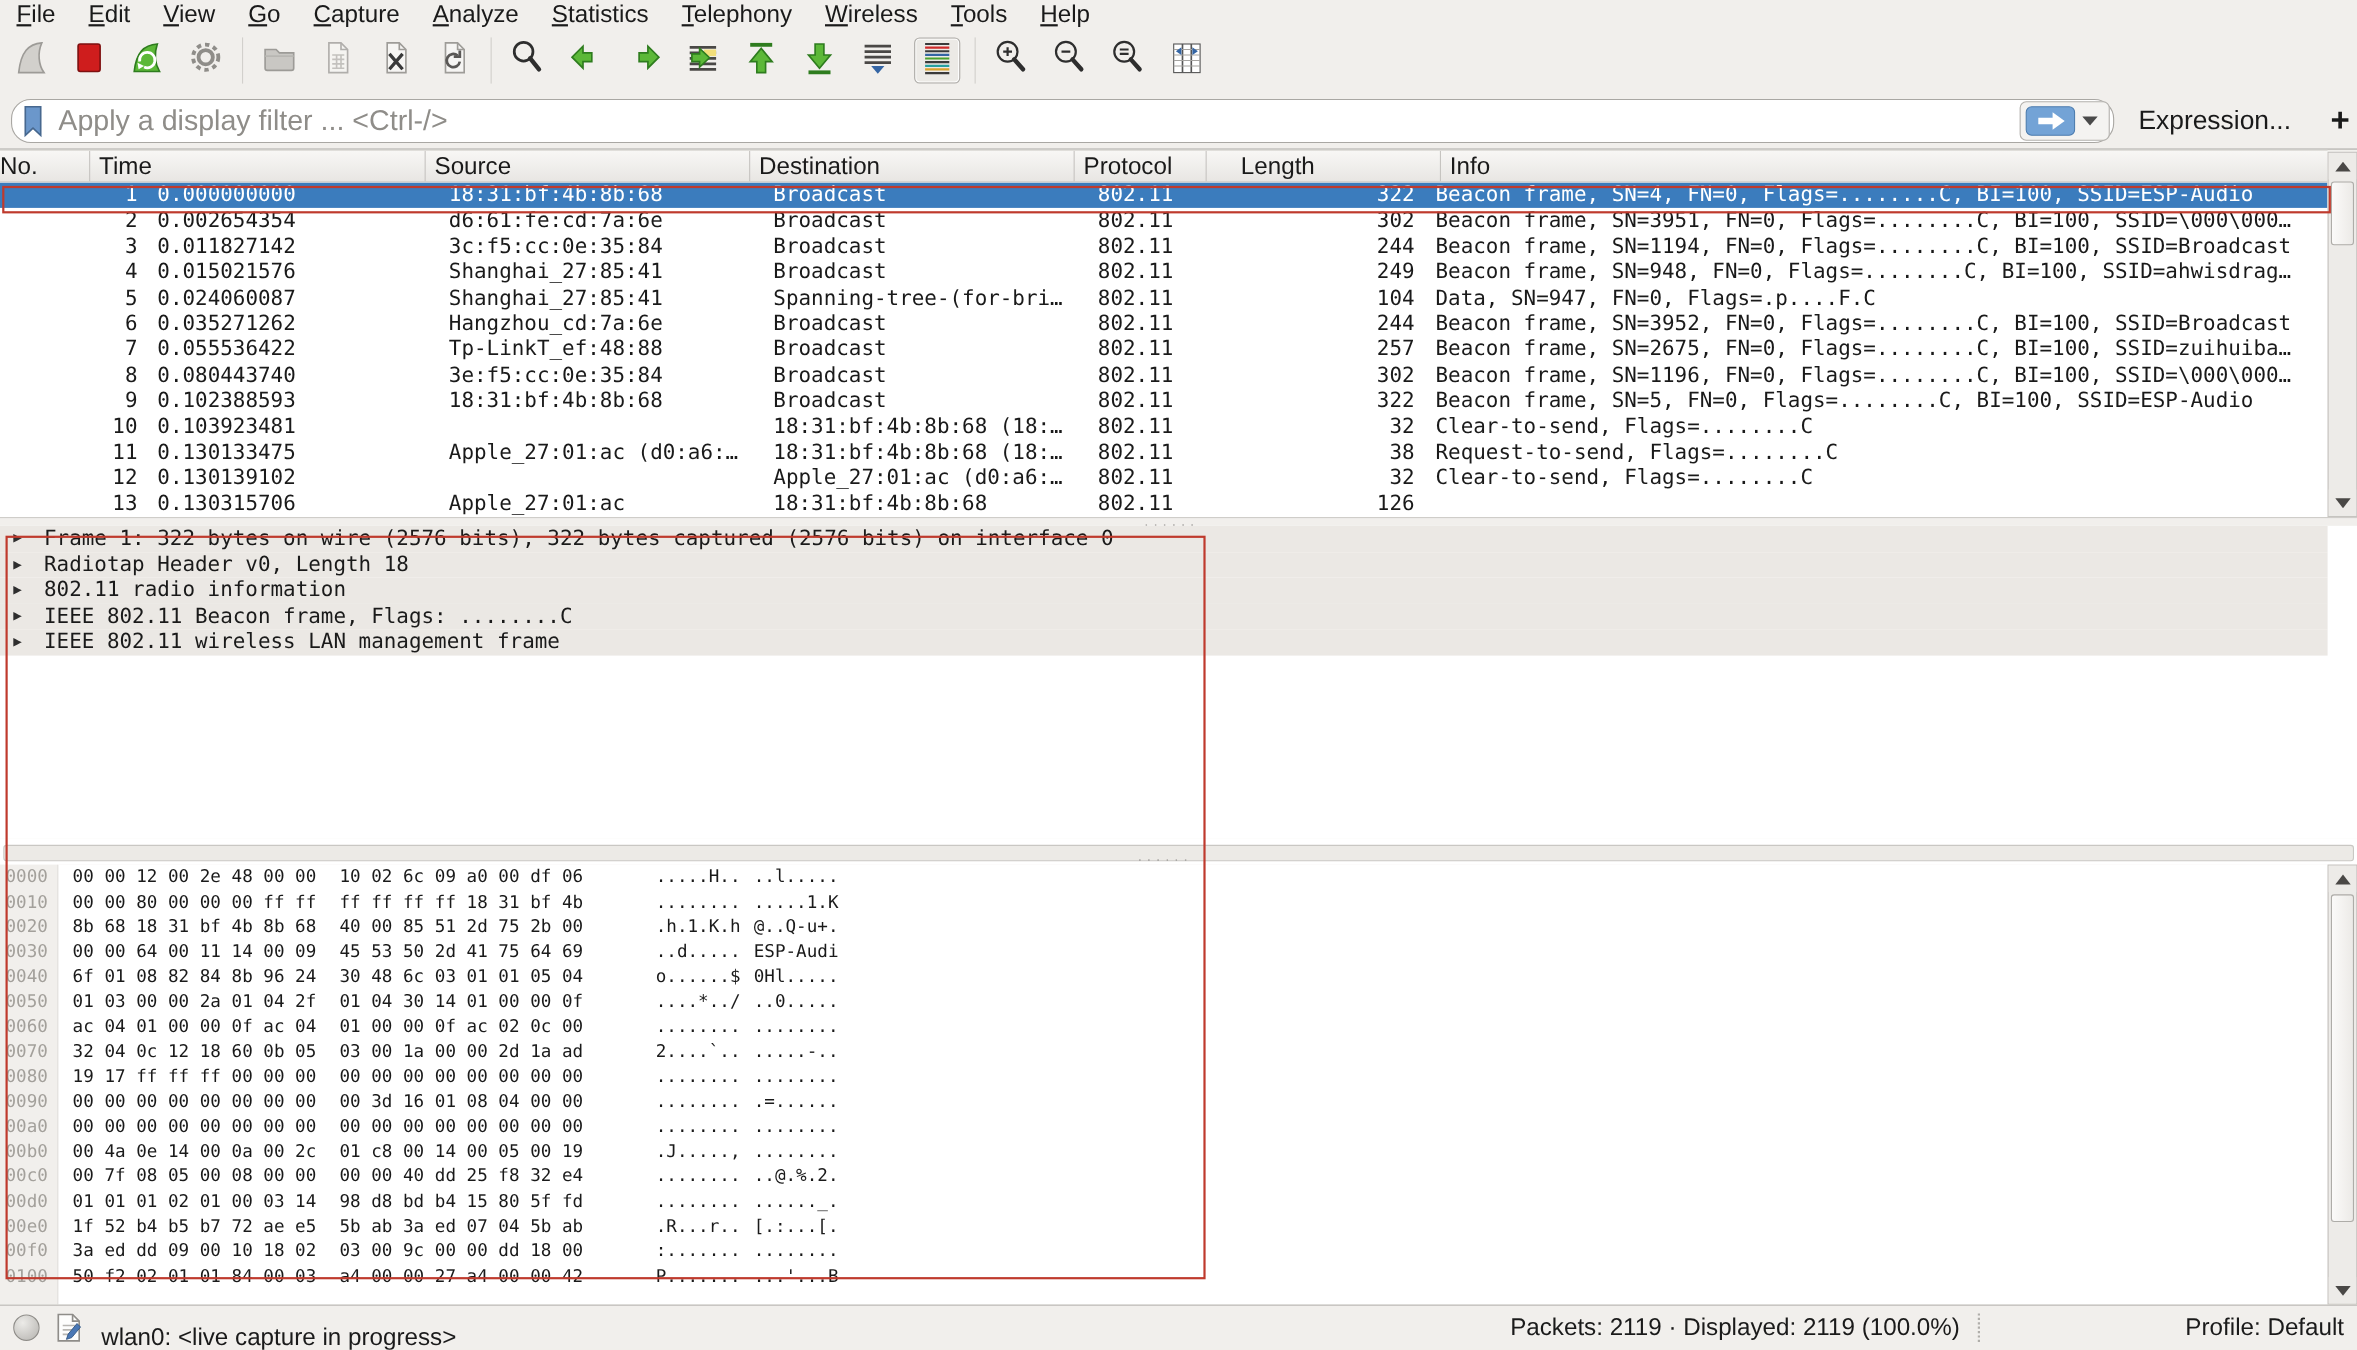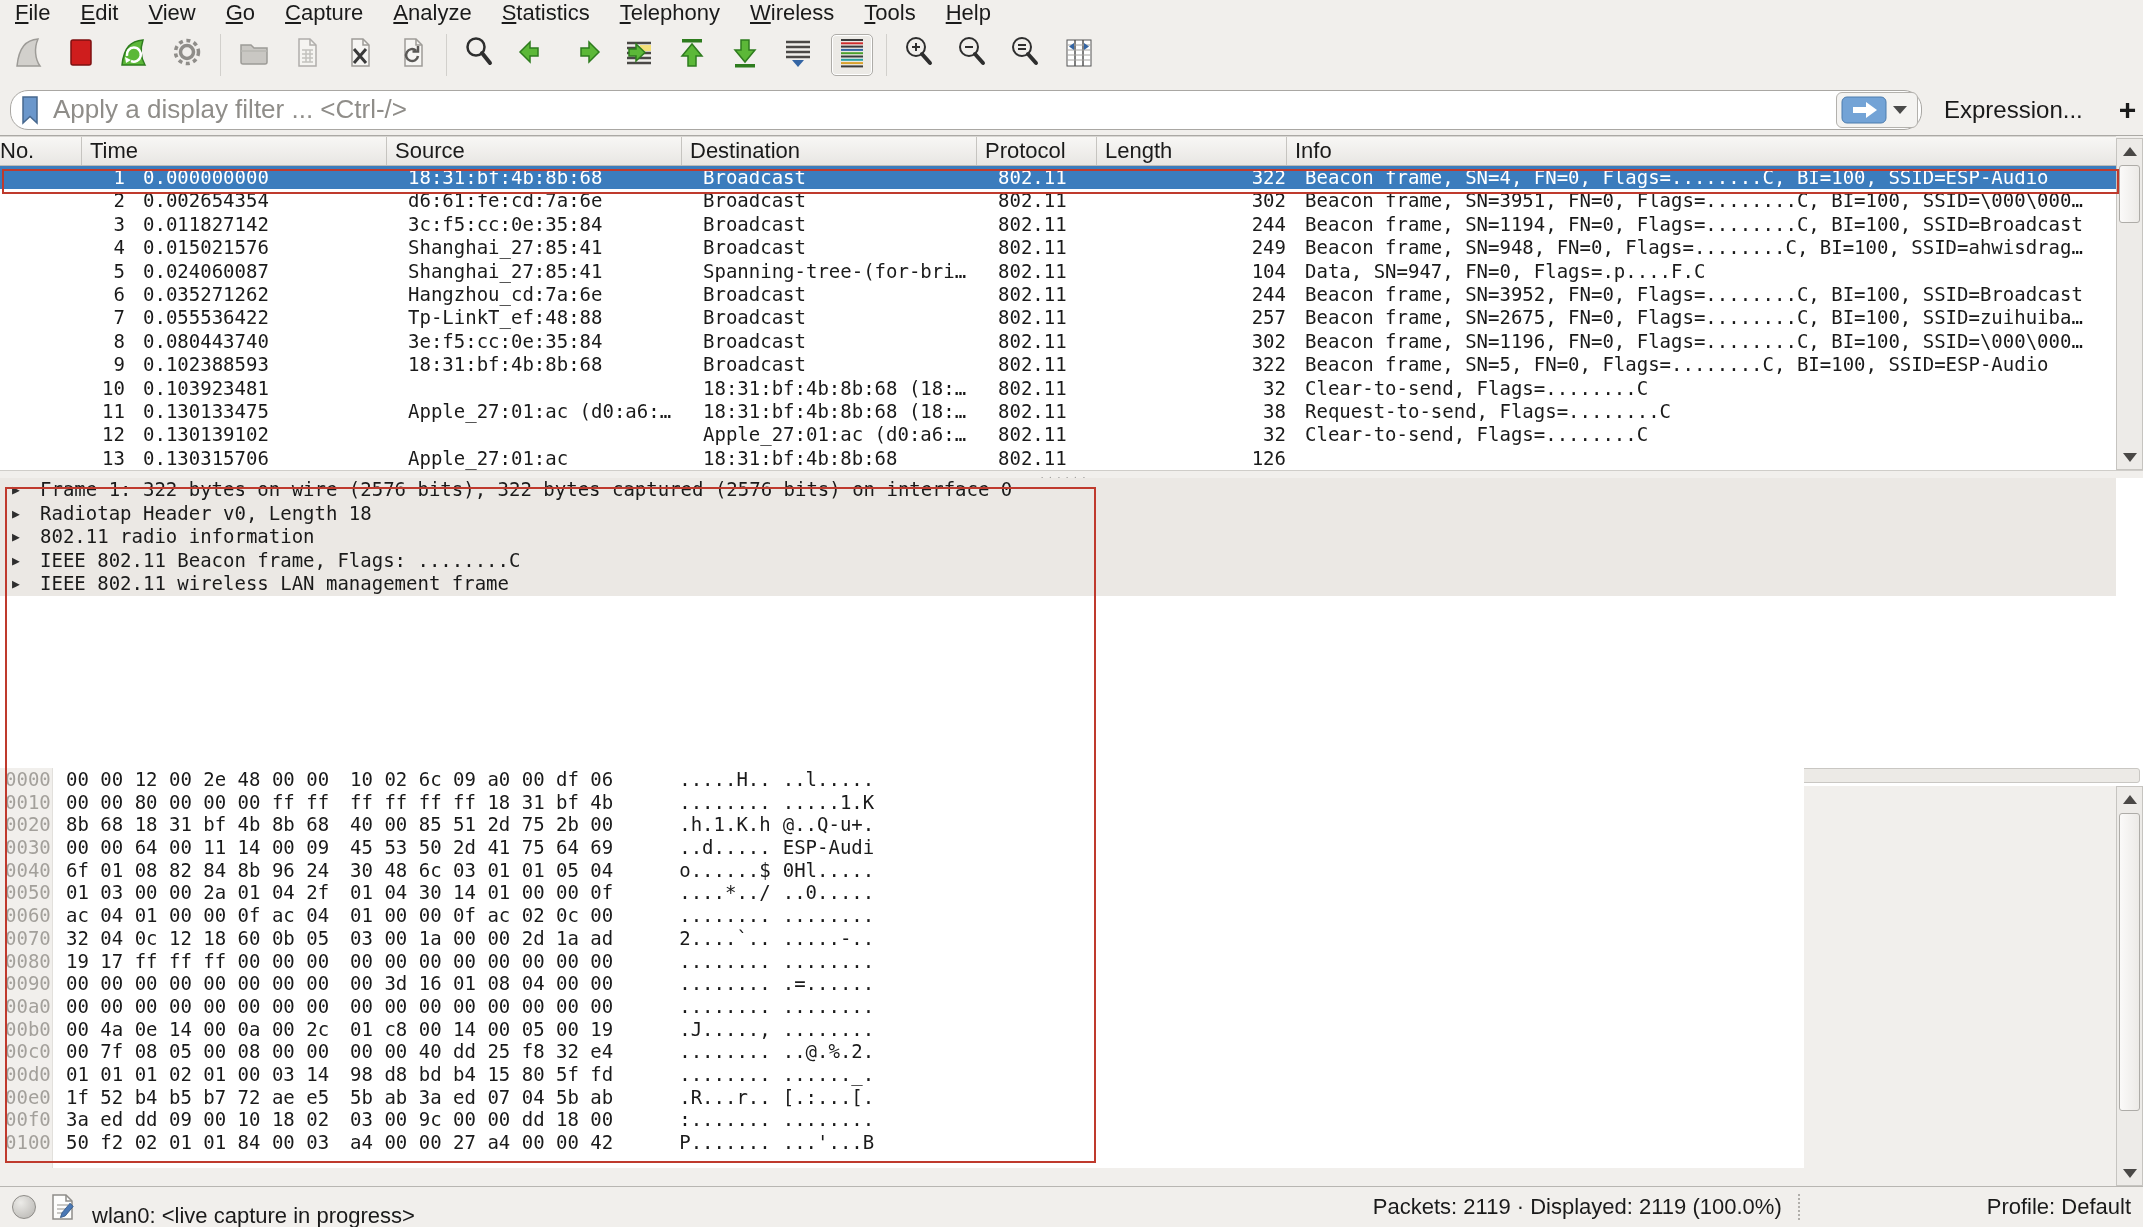--- a/index.html
+++ b/index.html
@@ -33,21 +33,21 @@
   .expr{font-size:24px;margin-left:22px;white-space:nowrap;text-align:center;}
   .vline{width:1px;height:28px;background:#c8c6c2;margin:0 18px;}
   .plus{font-size:30px;font-weight:bold;margin-right:14px;}
   
   .plist-header{position:absolute;top:136px;left:0;width:2116px;height:30px;display:flex;
                 background:linear-gradient(#f8f7f5,#e8e6e3);border-bottom:1px solid #bdbbb7;
                 border-top:1px solid #d8d6d2;font-size:22px;box-sizing:border-box;overflow:hidden;}
   .hcol{border-right:1px solid #c6c4c0;padding:0 8px;display:flex;align-items:center;
         box-sizing:border-box;flex:0 0 auto;overflow:hidden;}
   .h-no{width:82px;} .h-time{width:305px;} .h-src{width:295px;} .h-dst{width:295px;}
-  .h-proto{width:120px;} .h-len{width:190px;} .h-info{flex:1;border-right:none;}
+  .h-proto{width:120px;} .h-len{width:190px;margin-left:23px;} .h-info{flex:1;border-right:none;}
   .h-no span{margin-left:-8px;}
   .plist-body{position:absolute;top:166px;left:0;width:2116px;height:304px;overflow:hidden;
               background:#fff;font-family:"DejaVu Sans Mono",monospace;font-size:19px;}
   .prow{display:flex;height:23.4px;line-height:23.4px;white-space:pre;}
   .prow.selected{background:var(--sel);color:#fff;}
   .pcell{flex:0 0 auto;overflow:hidden;box-sizing:border-box;}
   .c-no{width:135px;text-align:right;padding-right:10px;}
   .c-time{width:265px;padding-left:8px;}
   .c-src{width:295px;padding-left:8px;}
   .c-dst{width:295px;padding-left:8px;}
@@ -62,22 +62,22 @@
                border:1px solid #c9c7c3;border-radius:3px;}
   .dots{position:absolute;left:1040px;top:-2px;letter-spacing:4px;color:#a5a3a0;font-size:13px;}
   .split2 .dots{top:4px;left:1030px;}
   
   .detail{position:absolute;top:478px;left:0;width:100%;height:284px;background:#fff;overflow:hidden;}
   .dline{height:23.5px;line-height:23.5px;background:#ebe8e4;width:2116px;position:relative;
          font-family:"DejaVu Sans Mono",monospace;font-size:19px;white-space:pre;padding-left:40px;
          box-sizing:border-box;}
   .dline .tri{position:absolute;left:12px;top:0;font-size:13px;color:#2e2e2e;}
   
-  .hexpane{position:absolute;top:768px;left:0;width:1804px;height:400px;background:#fff;overflow:hidden;
-           font-family:"DejaVu Sans Mono",monospace;font-size:19px;}
+  .hexpane{position:absolute;top:786px;left:0;width:2116px;height:400px;background:#fff;overflow:hidden;
+           font-family:"DejaVu Sans Mono",monospace;font-size:16px;}
   .hexpane .gutter{position:absolute;left:0;top:0;width:52px;height:100%;background:#f1efec;
                    border-right:1px solid #e2e0dc;}
   .hrow{height:22.7px;line-height:22.7px;white-space:pre;display:flex;position:relative;}
   .hoff{width:58px;color:#a3a09b;padding-left:5px;flex:0 0 auto;box-sizing:border-box;}
   .hb1{margin-left:8px;} .hb2{margin-left:21px;} .ha1{margin-left:66px;} .ha2{margin-left:12px;}
   
   .vsb{position:absolute;left:2116px;width:27px;background:#edebe8;border:1px solid #c6c4c0;
        box-sizing:border-box;}
   .sb-btn{position:absolute;left:0;width:25px;height:24px;display:flex;align-items:center;
           justify-content:center;background:#edebe8;}

